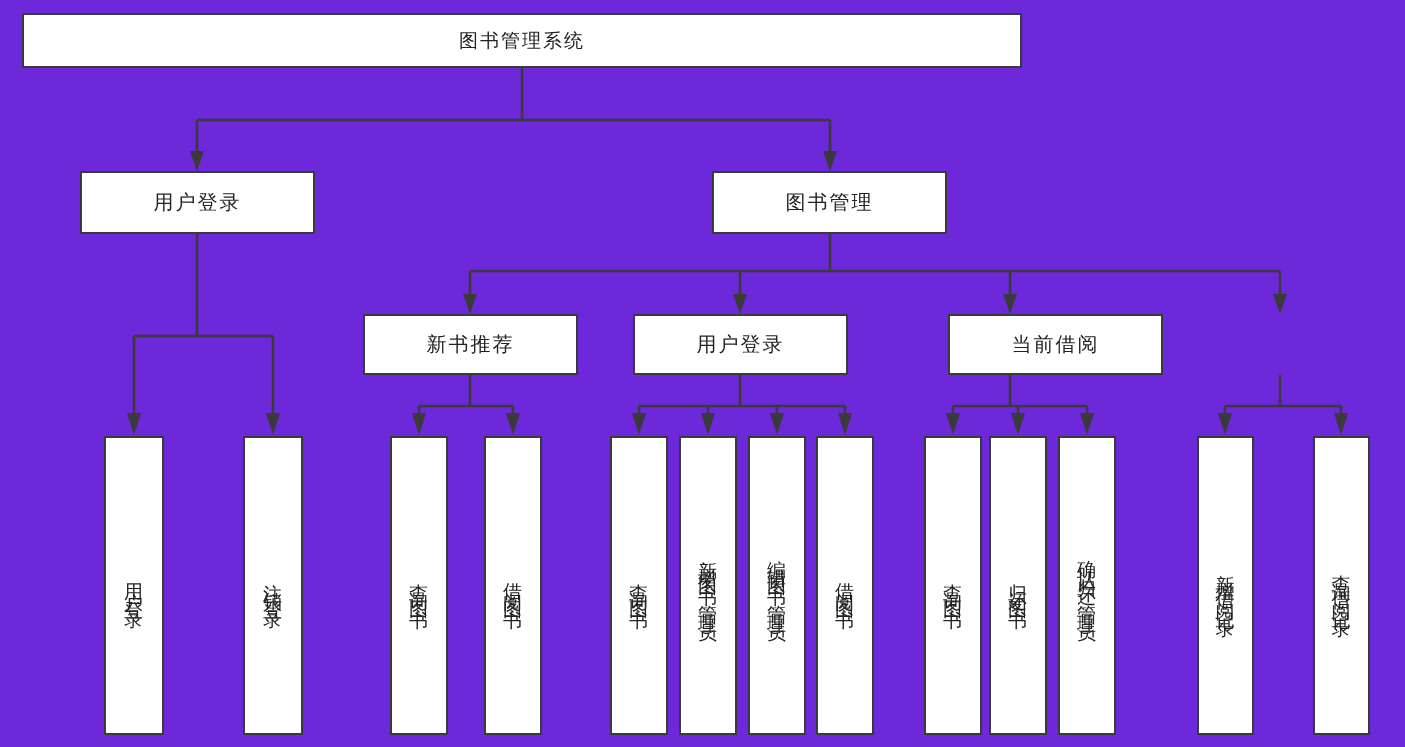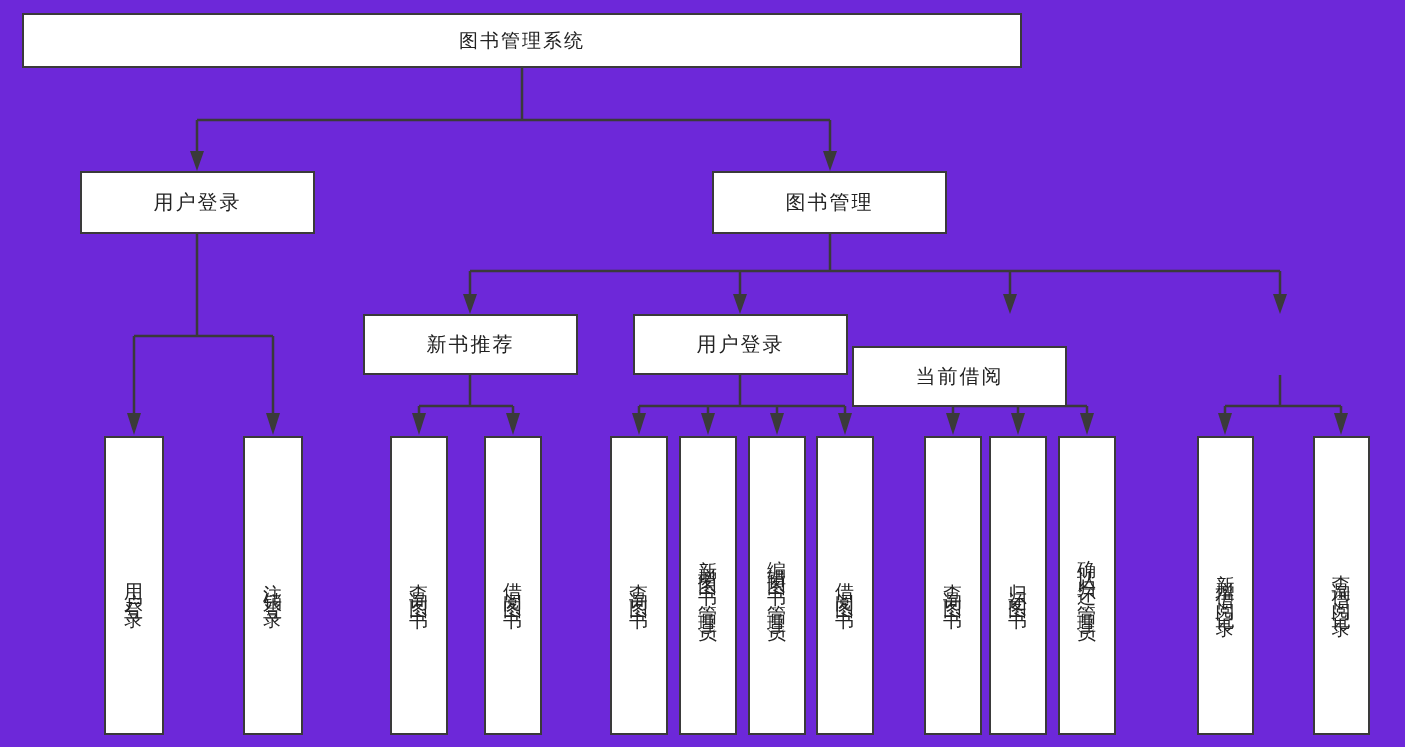--- a/index.html
+++ b/index.html
@@ -77,21 +77,21 @@
     </g>
   </svg>
 
   <div class="node hnode root" style="left:22px;top:13px;width:1000px;height:55px;">图书管理系统</div>
 
   <div class="node hnode" style="left:80px;top:171px;width:235px;height:63px;">用户登录</div>
   <div class="node hnode" style="left:712px;top:171px;width:235px;height:63px;">图书管理</div>
 
   <div class="node hnode" style="left:363px;top:314px;width:215px;height:61px;">新书推荐</div>
   <div class="node hnode" style="left:633px;top:314px;width:215px;height:61px;">用户登录</div>
-  <div class="node hnode" style="left:852px;top:314px;width:215px;height:61px;margin-top:32px;">当前借阅</div>
+  <div class="node hnode" style="left:948px;top:314px;width:215px;height:61px;">当前借阅</div>
 
   <div class="node vnode" style="left:104px;top:436px;width:60px;height:299px;">用户登录</div>
   <div class="node vnode" style="left:243px;top:436px;width:60px;height:299px;">注销登录</div>
 
   <div class="node vnode" style="left:390px;top:436px;width:58px;height:299px;">查询图书</div>
   <div class="node vnode" style="left:484px;top:436px;width:58px;height:299px;">借阅图书</div>
 
   <div class="node vnode" style="left:610px;top:436px;width:58px;height:299px;">查询图书</div>
   <div class="node vnode" style="left:679px;top:436px;width:58px;height:299px;">新增图书（管理员）</div>
   <div class="node vnode" style="left:748px;top:436px;width:58px;height:299px;">编辑图书（管理员）</div>

